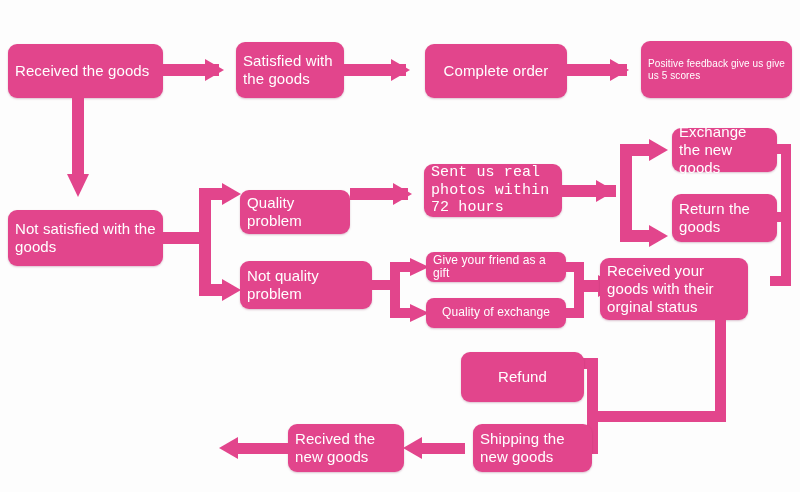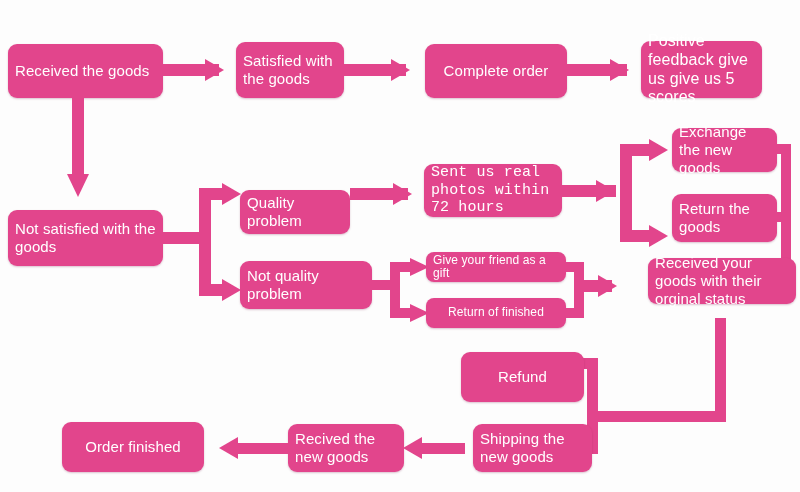--- a/index.html
+++ b/index.html
@@ -86,21 +86,21 @@
   <div class="node left" style="left:236px; top:42px; width:108px; height:56px;">Satisfied with the goods</div>
 
   <div class="seg" style="left:344px; top:64px; width:62px; height:12px;"></div>
   <div class="arrow-r" style="left:391px; top:59px;"></div>
 
   <div class="node" style="left:425px; top:44px; width:142px; height:54px;">Complete order</div>
 
   <div class="seg" style="left:567px; top:64px; width:60px; height:12px;"></div>
   <div class="arrow-r" style="left:610px; top:59px;"></div>
 
-  <div class="node left" style="left:641px; top:41px; width:121px; height:57px; font-size:16px;">Positive feedback give us give us 5 scores</div>
+  <div class="node left" style="left:641px; top:41px; width:151px; height:57px; font-size:10px;">Positive feedback give us give us 5 scores</div>
 
   <div class="seg" style="left:72px; top:96px; width:12px; height:82px;"></div>
   <div class="arrow-d" style="left:67px; top:174px;"></div>
 
   <div class="node left" style="left:8px; top:210px; width:155px; height:56px;">Not satisfied with the goods</div>
 
   <div class="seg" style="left:163px; top:232px; width:48px; height:12px;"></div>
   <div class="seg" style="left:199px; top:188px; width:12px; height:108px;"></div>
 
   <div class="seg" style="left:199px; top:188px; width:32px; height:12px;"></div>
@@ -141,29 +141,29 @@
   <div class="seg" style="left:390px; top:262px; width:10px; height:56px;"></div>
 
   <div class="seg" style="left:390px; top:262px; width:26px; height:10px;"></div>
   <div class="arrow-r sm" style="left:410px; top:258px;"></div>
 
   <div class="seg" style="left:390px; top:308px; width:26px; height:10px;"></div>
   <div class="arrow-r sm" style="left:410px; top:304px;"></div>
 
   <div class="node small" style="left:426px; top:252px; width:140px; height:30px;">Give your friend as a gift</div>
 
-  <div class="node small" style="left:426px; top:298px; width:140px; height:30px;">Return of finished</div>
+  <div class="node small" style="left:426px; top:298px; width:140px; height:30px;">Quality of exchange</div>
 
   <div class="seg" style="left:566px; top:262px; width:18px; height:10px;"></div>
   <div class="seg" style="left:566px; top:308px; width:18px; height:10px;"></div>
   <div class="seg" style="left:574px; top:262px; width:10px; height:56px;"></div>
   <div class="seg" style="left:574px; top:280px; width:38px; height:12px;"></div>
   <div class="arrow-r" style="left:598px; top:275px;"></div>
 
-  <div class="node left" style="left:648px; top:258px; width:148px; height:46px;">Received your goods with their orginal status</div>
+  <div class="node left" style="left:600px; top:258px; width:148px; height:62px;">Received your goods with their orginal status</div>
 
   <div class="seg" style="left:715px; top:318px; width:11px; height:104px;"></div>
   <div class="seg" style="left:587px; top:411px; width:139px; height:11px;"></div>
   <div class="seg" style="left:587px; top:358px; width:11px; height:96px;"></div>
 
   <div class="seg" style="left:570px; top:358px; width:28px; height:11px;"></div>
   <div class="arrow-l" style="left:553px; top:352px;"></div>
 
   <div class="seg" style="left:570px; top:443px; width:28px; height:11px;"></div>
   <div class="arrow-l" style="left:553px; top:437px;"></div>
@@ -173,15 +173,14 @@
   <div class="node left" style="left:465px; top:424px; width:119px; height:48px;margin-left:8px;">Shipping the new goods</div>
 
   <div class="seg" style="left:413px; top:443px; width:52px; height:11px;"></div>
   <div class="arrow-l" style="left:403px; top:437px;"></div>
 
   <div class="node left" style="left:288px; top:424px; width:116px; height:48px;">Recived the new goods</div>
 
   <div class="seg" style="left:233px; top:443px; width:55px; height:11px;"></div>
   <div class="arrow-l" style="left:219px; top:437px;"></div>
 
-  <div class="node" style="left:62px; top:422px; width:142px; height:50px;">Order finished</div>
 
 </div>
 
 </body></html>

